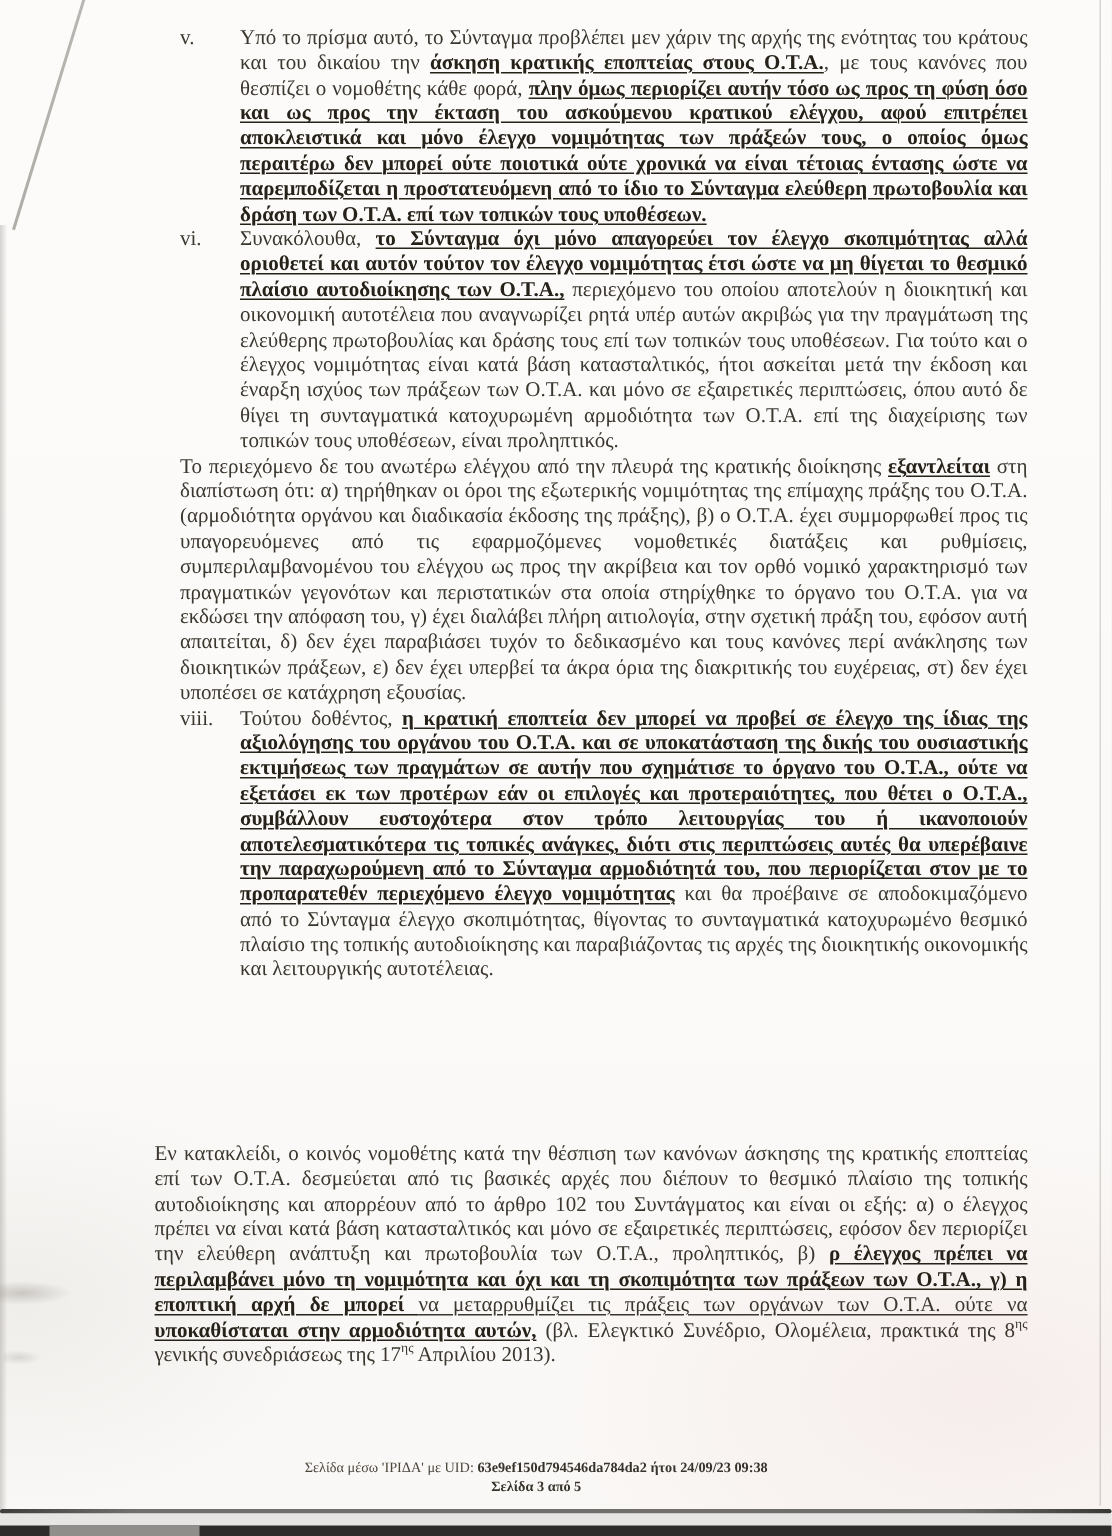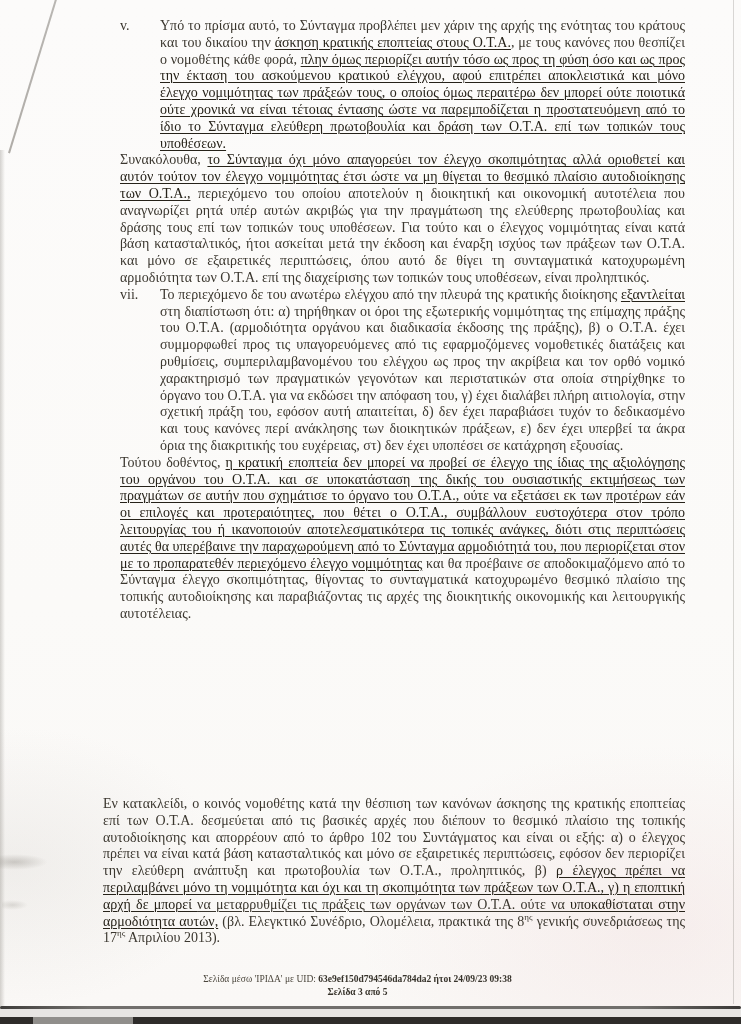--- a/index.html
+++ b/index.html
@@ -49,24 +49,24 @@
   }
   
   .doc{
     position:absolute;left:0;top:0;width:741px;color:#3b372f;
     font-size:14px;line-height:16.8px;
   }
   .list{position:absolute;left:120px;top:18px;width:565px;}
   .list-item{display:flex;}
   .item-num{flex:0 0 40px;width:40px;}
   .item-body{flex:1;text-align:justify;}
-  .closing{position:absolute;left:103px;top:796px;width:582px;text-align:justify;}
+  .closing{position:absolute;left:103px;top:762px;width:582px;text-align:justify;}
   .sg-n{}
   .sg-b{font-weight:700;color:#262219;}
-  .sg-bu{font-weight:400;color:#262219;text-decoration:underline;text-underline-offset:2px;text-decoration-thickness:1px;}
+  .sg-bu{font-weight:700;color:#262219;text-decoration:underline;text-underline-offset:2px;text-decoration-thickness:1px;}
   .sg-u{text-decoration:underline;text-underline-offset:2px;text-decoration-thickness:1px;}
   sup.sg-sup{font-size:9px;line-height:0;}
   .footer{
     position:absolute;left:-13px;top:973px;width:741px;text-align:center;
     color:#4b463c;font-size:9.5px;line-height:12.5px;
   }
   .footer .sg-b{color:#37332b;}
 </style>
 </head>
 <body>
@@ -79,27 +79,28 @@
   <div class="smudge-2"></div>
 
   <div class="doc">
 
     <div class="list">
       <div class="list-item">
         <div class="item-num">v.</div>
         <div class="item-body"><span class="sg-n">Υπό το πρίσμα αυτό, το Σύνταγμα προβλέπει μεν χάριν της αρχής της ενότητας του κράτους και του δικαίου την </span><span class="sg-bu">άσκηση κρατικής εποπτείας στους Ο.Τ.Α.</span><span class="sg-n">, με τους κανόνες που θεσπίζει ο νομοθέτης κάθε φορά, </span><span class="sg-bu">πλην όμως περιορίζει αυτήν τόσο ως προς τη φύση όσο και ως προς την έκταση του ασκούμενου κρατικού ελέγχου, αφού επιτρέπει αποκλειστικά και μόνο έλεγχο νομιμότητας των πράξεών τους, ο οποίος όμως περαιτέρω δεν μπορεί ούτε ποιοτικά ούτε χρονικά να είναι τέτοιας έντασης ώστε να παρεμποδίζεται η προστατευόμενη από το ίδιο το Σύνταγμα ελεύθερη πρωτοβουλία και δράση των Ο.Τ.Α. επί των τοπικών τους υποθέσεων.</span></div>
       </div>
       <div class="list-item">
+        <div class="item-num">vi.</div>
         <div class="item-body"><span class="sg-n">Συνακόλουθα, </span><span class="sg-bu">το Σύνταγμα όχι μόνο απαγορεύει τον έλεγχο σκοπιμότητας αλλά οριοθετεί και αυτόν τούτον τον έλεγχο νομιμότητας έτσι ώστε να μη θίγεται το θεσμικό πλαίσιο αυτοδιοίκησης των Ο.Τ.Α.,</span><span class="sg-n"> περιεχόμενο του οποίου αποτελούν η διοικητική και οικονομική αυτοτέλεια που αναγνωρίζει ρητά υπέρ αυτών ακριβώς για την πραγμάτωση της ελεύθερης πρωτοβουλίας και δράσης τους επί των τοπικών τους υποθέσεων. Για τούτο και ο έλεγχος νομιμότητας είναι κατά βάση κατασταλτικός, ήτοι ασκείται μετά την έκδοση και έναρξη ισχύος των πράξεων των Ο.Τ.Α. και μόνο σε εξαιρετικές περιπτώσεις, όπου αυτό δε θίγει τη συνταγματικά κατοχυρωμένη αρμοδιότητα των Ο.Τ.Α. επί της διαχείρισης των τοπικών τους υποθέσεων, είναι προληπτικός.</span></div>
       </div>
       <div class="list-item">
-        <div class="item-num">vii.</div>
         <div class="item-body"><span class="sg-n">Το περιεχόμενο δε του ανωτέρω ελέγχου από την πλευρά της κρατικής διοίκησης </span><span class="sg-bu">εξαντλείται</span><span class="sg-n"> στη διαπίστωση ότι: α) τηρήθηκαν οι όροι της εξωτερικής νομιμότητας της επίμαχης πράξης του Ο.Τ.Α. (αρμοδιότητα οργάνου και διαδικασία έκδοσης της πράξης), β) ο Ο.Τ.Α. έχει συμμορφωθεί προς τις υπαγορευόμενες από τις εφαρμοζόμενες νομοθετικές διατάξεις και ρυθμίσεις, συμπεριλαμβανομένου του ελέγχου ως προς την ακρίβεια και τον ορθό νομικό χαρακτηρισμό των πραγματικών γεγονότων και περιστατικών στα οποία στηρίχθηκε το όργανο του Ο.Τ.Α. για να εκδώσει την απόφαση του, γ) έχει διαλάβει πλήρη αιτιολογία, στην σχετική πράξη του, εφόσον αυτή απαιτείται, δ) δεν έχει παραβιάσει τυχόν το δεδικασμένο και τους κανόνες περί ανάκλησης των διοικητικών πράξεων, ε) δεν έχει υπερβεί τα άκρα όρια της διακριτικής του ευχέρειας, στ) δεν έχει υποπέσει σε κατάχρηση εξουσίας.</span></div>
       </div>
       <div class="list-item">
+        <div class="item-num">viii.</div>
         <div class="item-body"><span class="sg-n">Τούτου δοθέντος, </span><span class="sg-bu">η κρατική εποπτεία δεν μπορεί να προβεί σε έλεγχο της ίδιας της αξιολόγησης του οργάνου του Ο.Τ.Α. και σε υποκατάσταση της δικής του ουσιαστικής εκτιμήσεως των πραγμάτων σε αυτήν που σχημάτισε το όργανο του Ο.Τ.Α., ούτε να εξετάσει εκ των προτέρων εάν οι επιλογές και προτεραιότητες, που θέτει ο Ο.Τ.Α., συμβάλλουν ευστοχότερα στον τρόπο λειτουργίας του ή ικανοποιούν αποτελεσματικότερα τις τοπικές ανάγκες, διότι στις περιπτώσεις αυτές θα υπερέβαινε την παραχωρούμενη από το Σύνταγμα αρμοδιότητά του, που περιορίζεται στον με το προπαρατεθέν περιεχόμενο έλεγχο νομιμότητας</span><span class="sg-n"> και θα προέβαινε σε αποδοκιμαζόμενο από το Σύνταγμα έλεγχο σκοπιμότητας, θίγοντας το συνταγματικά κατοχυρωμένο θεσμικό πλαίσιο της τοπικής αυτοδιοίκησης και παραβιάζοντας τις αρχές της διοικητικής οικονομικής και λειτουργικής αυτοτέλειας.</span></div>
       </div>
     </div>
 
     <div class="closing"><span class="sg-n">Εν κατακλείδι, ο κοινός νομοθέτης κατά την θέσπιση των κανόνων άσκησης της κρατικής εποπτείας επί των Ο.Τ.Α. δεσμεύεται από τις βασικές αρχές που διέπουν το θεσμικό πλαίσιο της τοπικής αυτοδιοίκησης και απορρέουν από το άρθρο 102 του Συντάγματος και είναι οι εξής: α) ο έλεγχος πρέπει να είναι κατά βάση κατασταλτικός και μόνο σε εξαιρετικές περιπτώσεις, εφόσον δεν περιορίζει την ελεύθερη ανάπτυξη και πρωτοβουλία των Ο.Τ.Α., προληπτικός, β) </span><span class="sg-bu">ρ έλεγχος πρέπει να περιλαμβάνει μόνο τη νομιμότητα και όχι και τη σκοπιμότητα των πράξεων των Ο.Τ.Α., γ) η εποπτική αρχή δε μπορεί </span><span class="sg-u">να μεταρρυθμίζει τις πράξεις των οργάνων των Ο.Τ.Α. ούτε να </span><span class="sg-bu">υποκαθίσταται στην αρμοδιότητα αυτών,</span><span class="sg-n"> (βλ. Ελεγκτικό Συνέδριο, Ολομέλεια, πρακτικά της 8</span><sup class="sg-sup">ης</sup><span class="sg-n"> γενικής συνεδριάσεως της 17</span><sup class="sg-sup">ης</sup><span class="sg-n"> Απριλίου 2013).</span></div>
 
     <div class="footer">
       <div><span class="sg-n">Σελίδα μέσω 'ΙΡΙΔΑ' με UID: </span><span class="sg-b">63e9ef150d794546da784da2</span><span class="sg-b"> ήτοι </span><span class="sg-b">24/09/23 09:38</span></div>
       <div><span class="sg-b">Σελίδα 3 από 5</span></div>
     </div>

